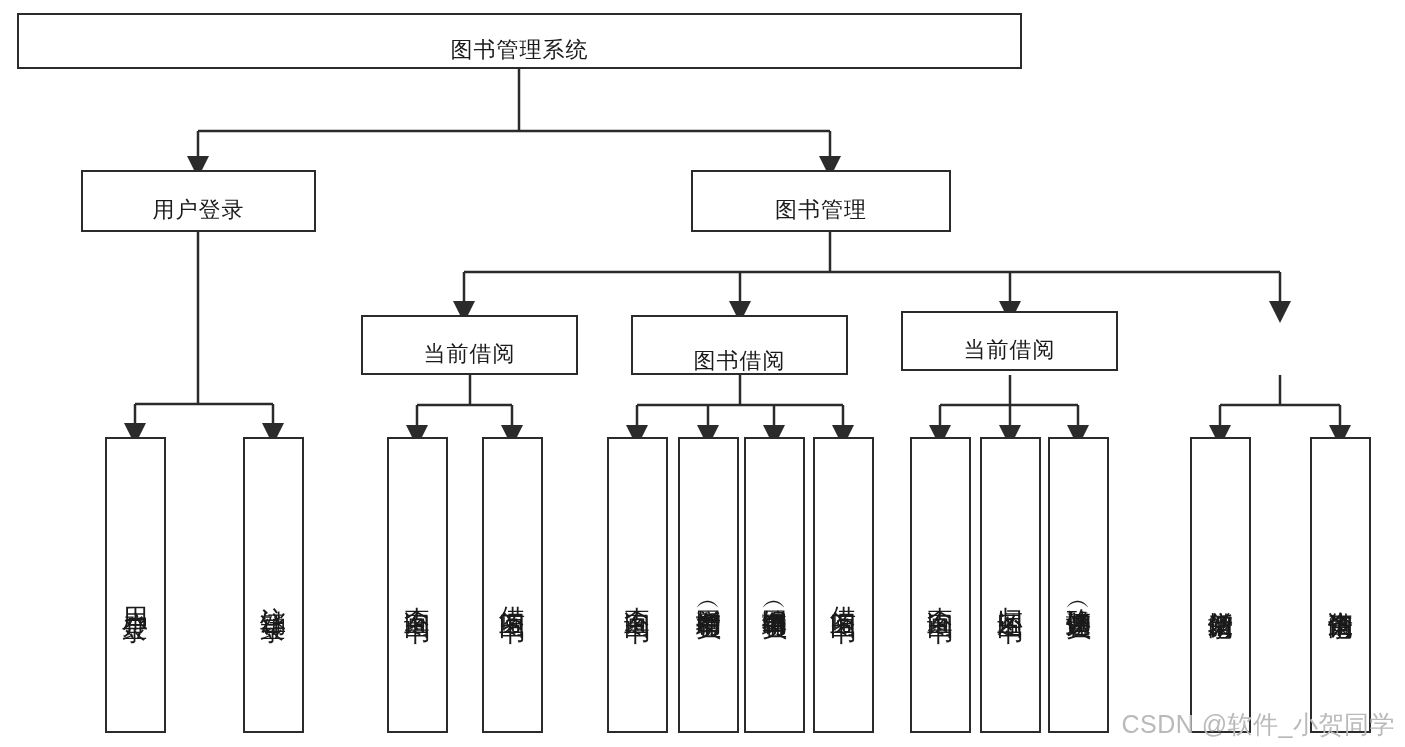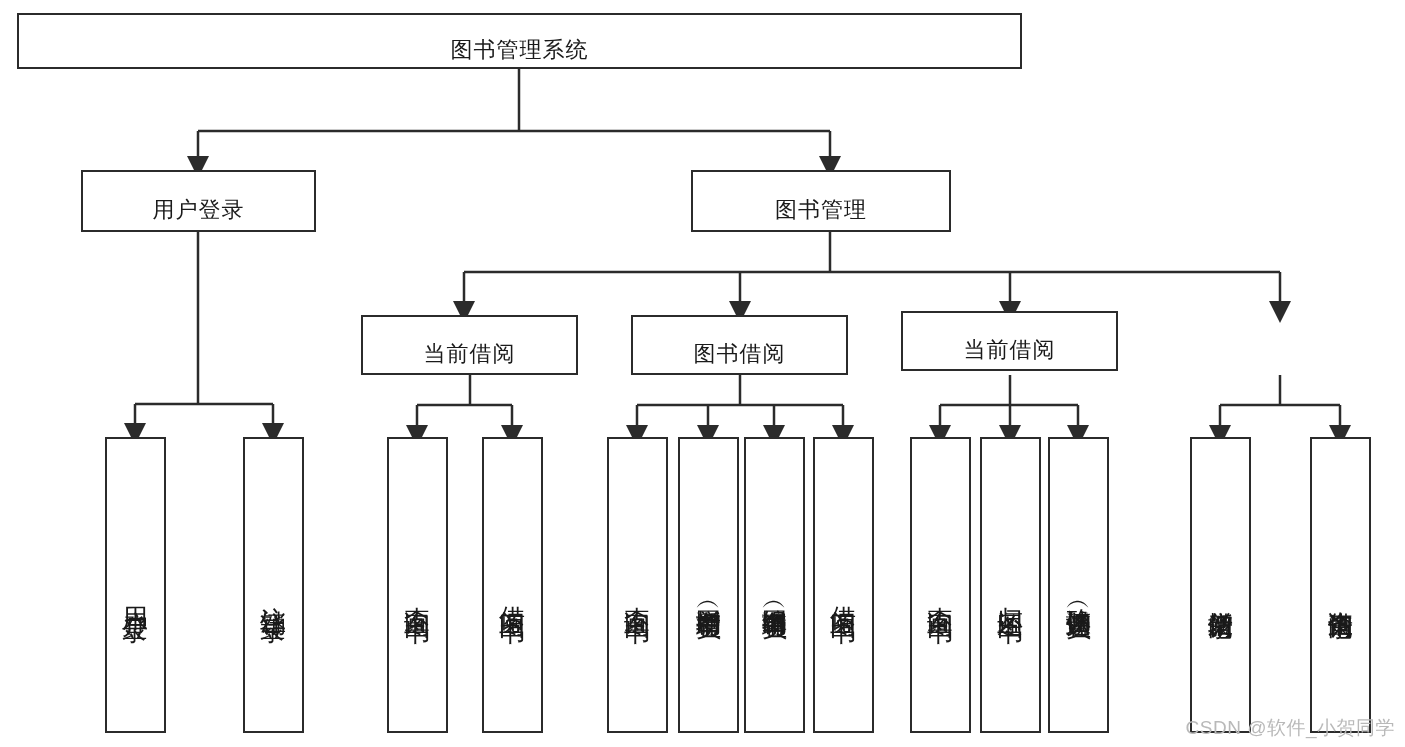--- a/index.html
+++ b/index.html
@@ -56,21 +56,21 @@
     line-height:1.0;
     letter-spacing:4px;
     white-space:nowrap;
     display:block;
   }
   .node.leaf.tall .lbl{font-size:25px;letter-spacing:1px;}
 
   .watermark{
     position:absolute;
     right:10px;bottom:6px;
-    font-size:19px;
+    font-size:25px;
     color:#b9b9b9;
     white-space:nowrap;
     letter-spacing:0.5px;
   }
 </style>
 </head>
 <body>
 
 <div id="canvas">
 
@@ -133,21 +133,21 @@
   <div class="node l2" style="left:81px;top:170px;width:235px;">
     <span class="lbl">用户登录</span>
   </div>
   <div class="node l2" style="left:691px;top:170px;width:260px;">
     <span class="lbl">图书管理</span>
   </div>
 
   <div class="node l3" style="left:361px;top:315px;width:217px;">
     <span class="lbl">当前借阅</span>
   </div>
-  <div class="node l3" style="left:631px;top:315px;width:217px;">
+  <div class="node l3" style="left:631px;top:315px;width:217px;align-items:flex-end;">
     <span class="lbl">图书借阅</span>
   </div>
   <div class="node l3" style="left:901px;top:311px;width:217px;">
     <span class="lbl">当前借阅</span>
   </div>
 
   <div class="node leaf" style="left:105px;width:61px;">
     <span class="lbl">用户登录</span>
   </div>
   <div class="node leaf" style="left:243px;width:61px;">

